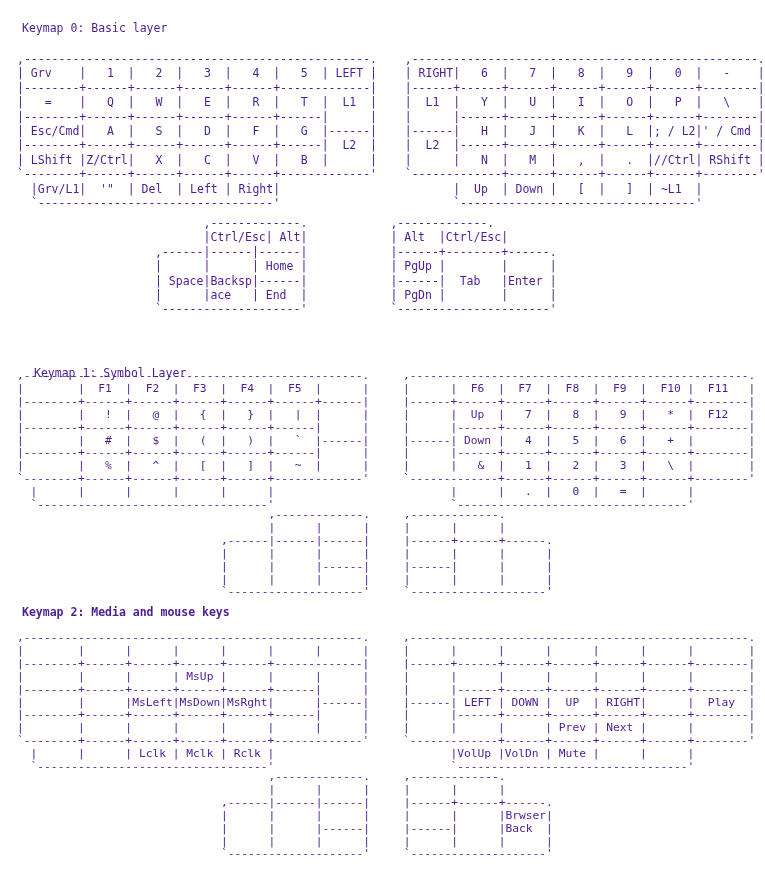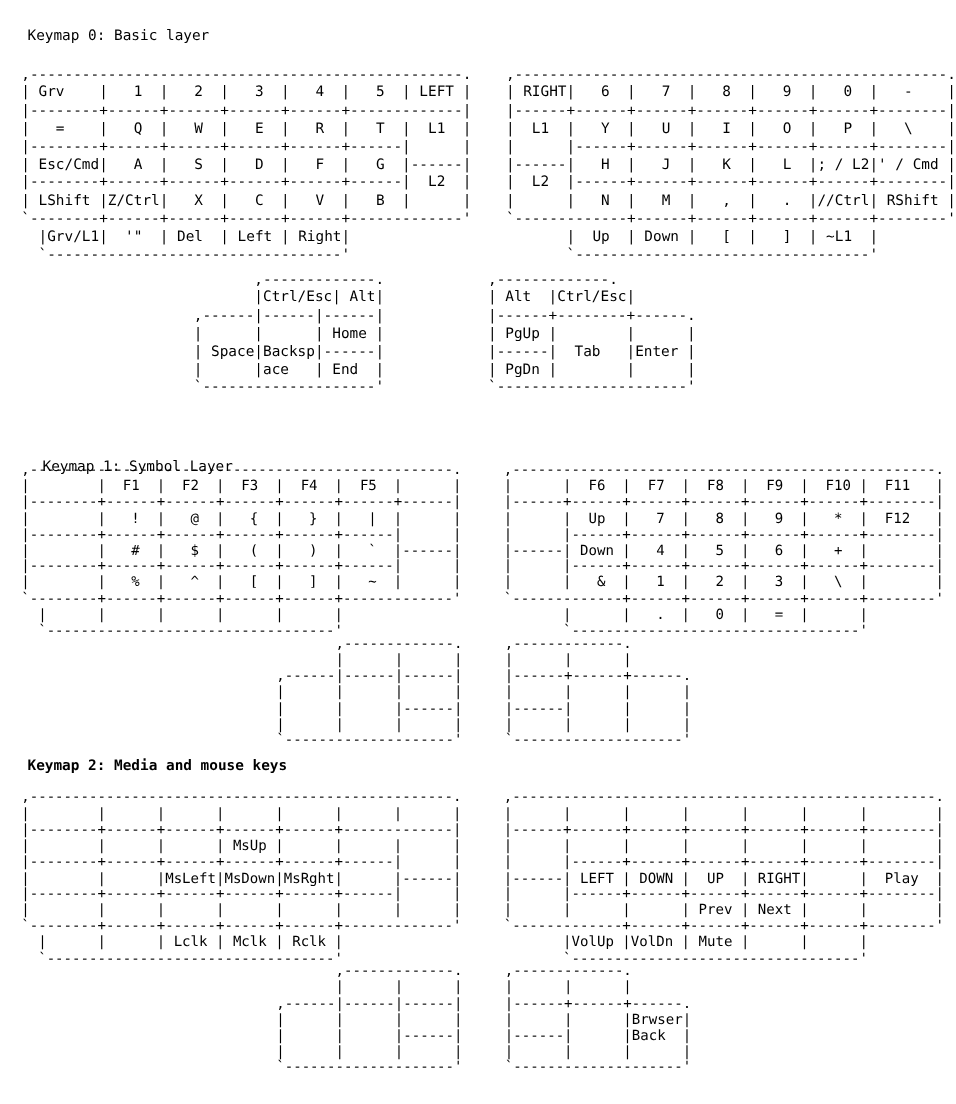--- a/index.html
+++ b/index.html
@@ -23,21 +23,21 @@
     margin:0;padding:0;
     white-space:pre;
     font-family:"DejaVu Sans Mono","Liberation Mono",monospace;
   }
   .art-lg{font-size:11.5px;line-height:14.4px;}
   .art-sm{font-size:11.25px;line-height:12.9px;}
 </style>
 </head>
 <body>
 
-<div id="page" style="background: rgb(255, 255, 255); color: #000000; border-radius: 30px;">
+<div id="page" style="background: rgb(255, 255, 255); color: #4c1d95; border-radius: 30px;">
 
   <div>
     <div class="ttl" style="left:22px;top:21px;">Keymap 0: Basic layer</div>
     <pre class="art art-lg" style="left:17px;top:52px;">,--------------------------------------------------.    ,--------------------------------------------------.
 | Grv    |   1  |   2  |   3  |   4  |   5  | LEFT |    | RIGHT|   6  |   7  |   8  |   9  |   0  |   -    |
 |--------+------+------+------+------+-------------|    |------+------+------+------+------+------+--------|
 |   =    |   Q  |   W  |   E  |   R  |   T  |  L1  |    |  L1  |   Y  |   U  |   I  |   O  |   P  |   \    |
 |--------+------+------+------+------+------|      |    |      |------+------+------+------+------+--------|
 | Esc/Cmd|   A  |   S  |   D  |   F  |   G  |------|    |------|   H  |   J  |   K  |   L  |; / L2|' / Cmd |
 |--------+------+------+------+------+------|  L2  |    |  L2  |------+------+------+------+------+--------|

